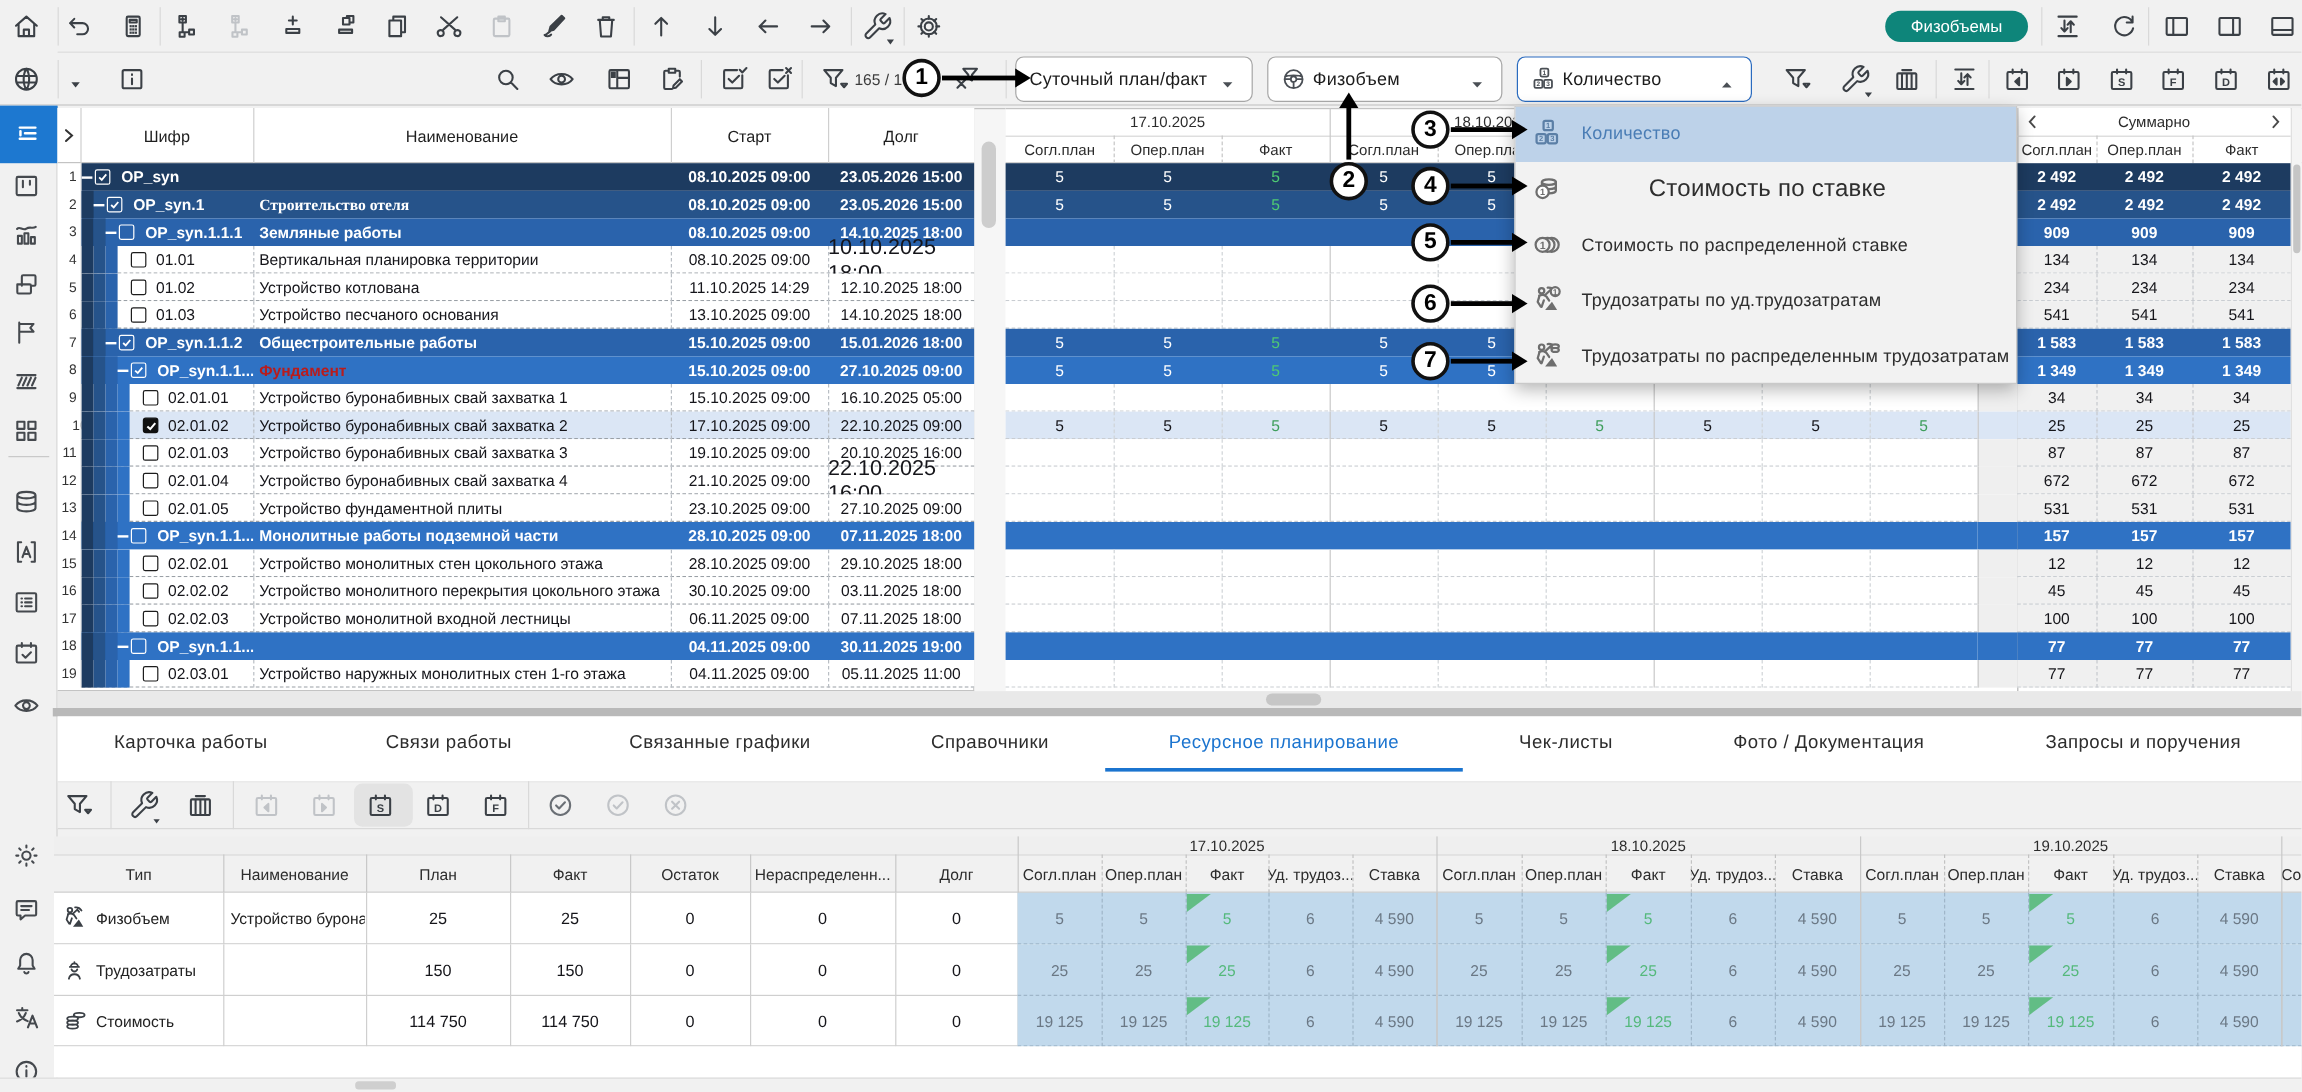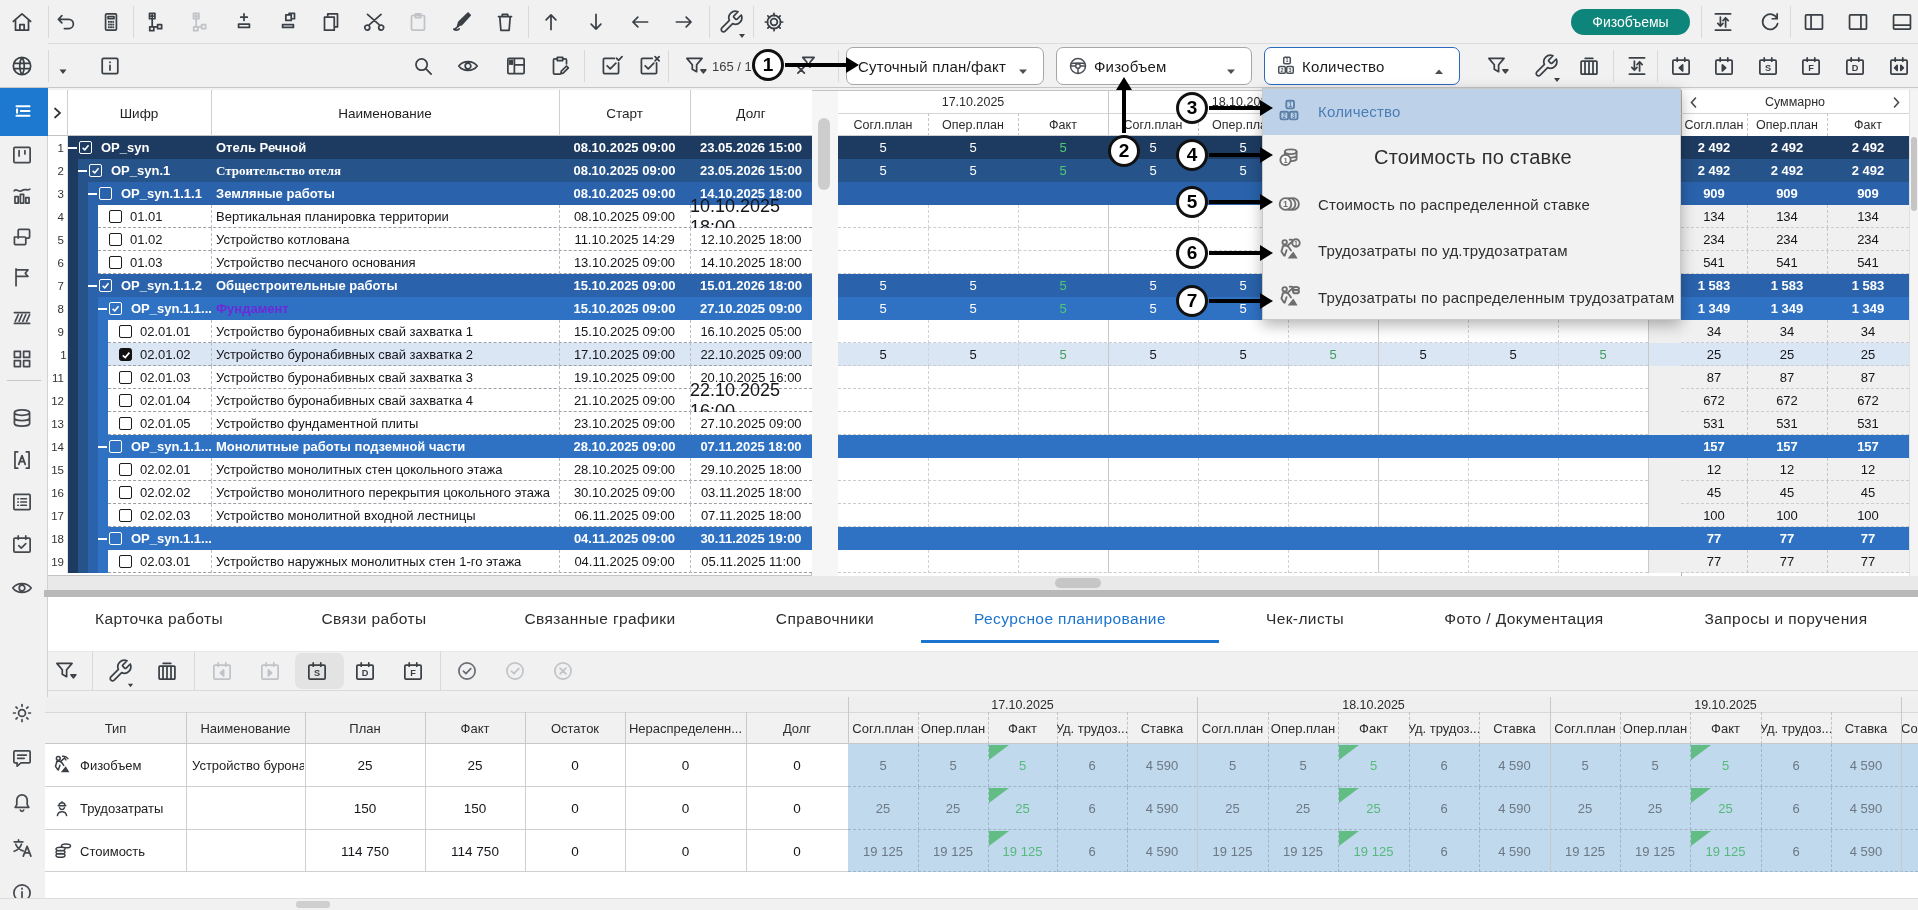--- a/index.html
+++ b/index.html
@@ -277,21 +277,20 @@
 <div class="abs " style="left:48px;top:136px;width:19px;height:23px;display:flex;align-items:center;justify-content:center;font-size:11.5px;color:#333;justify-content:flex-end;padding-right:3px;">1</div>
 <div class="abs " style="left:67px;top:136px;width:1px;height:23px;background:#e3e3e3"></div>
 <div class="abs " style="left:68px;top:136px;width:744px;height:23px;background:#1d3b60"></div>
 <div class="abs " style="left:68px;top:147px;width:9px;height:1.6px;background:#fff"></div>
 <div class="abs " style="left:79px;top:141px;width:13px;height:13px;border:1.5px solid #fff;border-radius:2px;display:flex;align-items:center;justify-content:center;">
       <svg width="9" height="9" viewBox="0 0 10 10">
         <path d="M1.8 5.4 L4.2 7.6 L8.4 2.6" stroke="#fff" stroke-width="1.7" fill="none"></path>
       </svg>
     </div>
 <div class="abs " style="left:101px;top:136px;width:110px;height:23px;display:flex;align-items:center;justify-content:center;font-size:13px;font-weight:bold;color:#fff;justify-content:flex-start;white-space:nowrap;overflow:hidden;">OP_syn</div>
-<div class="abs " style="left:216px;top:136px;width:340px;height:23px;display:flex;align-items:center;justify-content:center;font-size:13px;font-weight:bold;color:#fff;justify-content:flex-start;white-space:nowrap;overflow:hidden;">Отель Речной</div>
 <div class="abs " style="left:559px;top:136px;width:131px;height:23px;display:flex;align-items:center;justify-content:center;font-size:13px;font-weight:bold;color:#fff">08.10.2025 09:00</div>
 <div class="abs " style="left:690px;top:136px;width:122px;height:23px;display:flex;align-items:center;justify-content:center;font-size:13px;font-weight:bold;color:#fff">23.05.2026 15:00</div>
 <div class="abs " style="left:48px;top:159px;width:19px;height:23px;display:flex;align-items:center;justify-content:center;font-size:11.5px;color:#333;justify-content:flex-end;padding-right:3px;">2</div>
 <div class="abs " style="left:67px;top:159px;width:1px;height:23px;background:#e3e3e3"></div>
 <div class="abs " style="left:68px;top:159px;width:744px;height:23px;background:#26538a"></div>
 <div class="abs " style="left:68px;top:159px;width:10px;height:23px;background:#1d3b60"></div>
 <div class="abs " style="left:78px;top:170px;width:9px;height:1.6px;background:#fff"></div>
 <div class="abs " style="left:89px;top:164px;width:13px;height:13px;border:1.5px solid #fff;border-radius:2px;display:flex;align-items:center;justify-content:center;">
       <svg width="9" height="9" viewBox="0 0 10 10">
         <path d="M1.8 5.4 L4.2 7.6 L8.4 2.6" stroke="#fff" stroke-width="1.7" fill="none"></path>
@@ -375,21 +374,21 @@
 <div class="abs " style="left:68px;top:297px;width:10px;height:23px;background:#1d3b60"></div>
 <div class="abs " style="left:78px;top:297px;width:10px;height:23px;background:#26538a"></div>
 <div class="abs " style="left:88px;top:297px;width:10px;height:23px;background:#2a63ac"></div>
 <div class="abs " style="left:98px;top:308px;width:9px;height:1.6px;background:#fff"></div>
 <div class="abs " style="left:109px;top:302px;width:13px;height:13px;border:1.5px solid #fff;border-radius:2px;display:flex;align-items:center;justify-content:center;">
       <svg width="9" height="9" viewBox="0 0 10 10">
         <path d="M1.8 5.4 L4.2 7.6 L8.4 2.6" stroke="#fff" stroke-width="1.7" fill="none"></path>
       </svg>
     </div>
 <div class="abs " style="left:131px;top:297px;width:80px;height:23px;display:flex;align-items:center;justify-content:center;font-size:13px;font-weight:bold;color:#fff;justify-content:flex-start;white-space:nowrap;overflow:hidden;">OP_syn.1.1....</div>
-<div class="abs " style="left:216px;top:297px;width:340px;height:23px;display:flex;align-items:center;justify-content:center;font-size:13px;font-weight:bold;color:#6d28d9;justify-content:flex-start;white-space:nowrap;overflow:hidden;">Фундамент</div>
+<div class="abs " style="left:216px;top:297px;width:340px;height:23px;display:flex;align-items:center;justify-content:center;font-size:13px;font-weight:bold;color:#b91c1c;justify-content:flex-start;white-space:nowrap;overflow:hidden;">Фундамент</div>
 <div class="abs " style="left:559px;top:297px;width:131px;height:23px;display:flex;align-items:center;justify-content:center;font-size:13px;font-weight:bold;color:#fff">15.10.2025 09:00</div>
 <div class="abs " style="left:690px;top:297px;width:122px;height:23px;display:flex;align-items:center;justify-content:center;font-size:13px;font-weight:bold;color:#fff">27.10.2025 09:00</div>
 <div class="abs " style="left:48px;top:320px;width:19px;height:23px;display:flex;align-items:center;justify-content:center;font-size:11.5px;color:#333;justify-content:flex-end;padding-right:3px;">9</div>
 <div class="abs " style="left:67px;top:320px;width:1px;height:23px;background:#e3e3e3"></div>
 <div class="abs " style="left:68px;top:320px;width:744px;height:23px;background:#fff;border-bottom:1px dashed #9aa0a6"></div>
 <div class="abs " style="left:68px;top:320px;width:10px;height:23px;background:#1d3b60"></div>
 <div class="abs " style="left:78px;top:320px;width:10px;height:23px;background:#26538a"></div>
 <div class="abs " style="left:88px;top:320px;width:10px;height:23px;background:#2a63ac"></div>
 <div class="abs " style="left:98px;top:320px;width:10px;height:23px;background:#2f72c4"></div>
 <div class="abs " style="left:119px;top:325px;width:13px;height:13px;border:1.7px solid #1c1c1c;border-radius:2px;background:#fff"></div>

